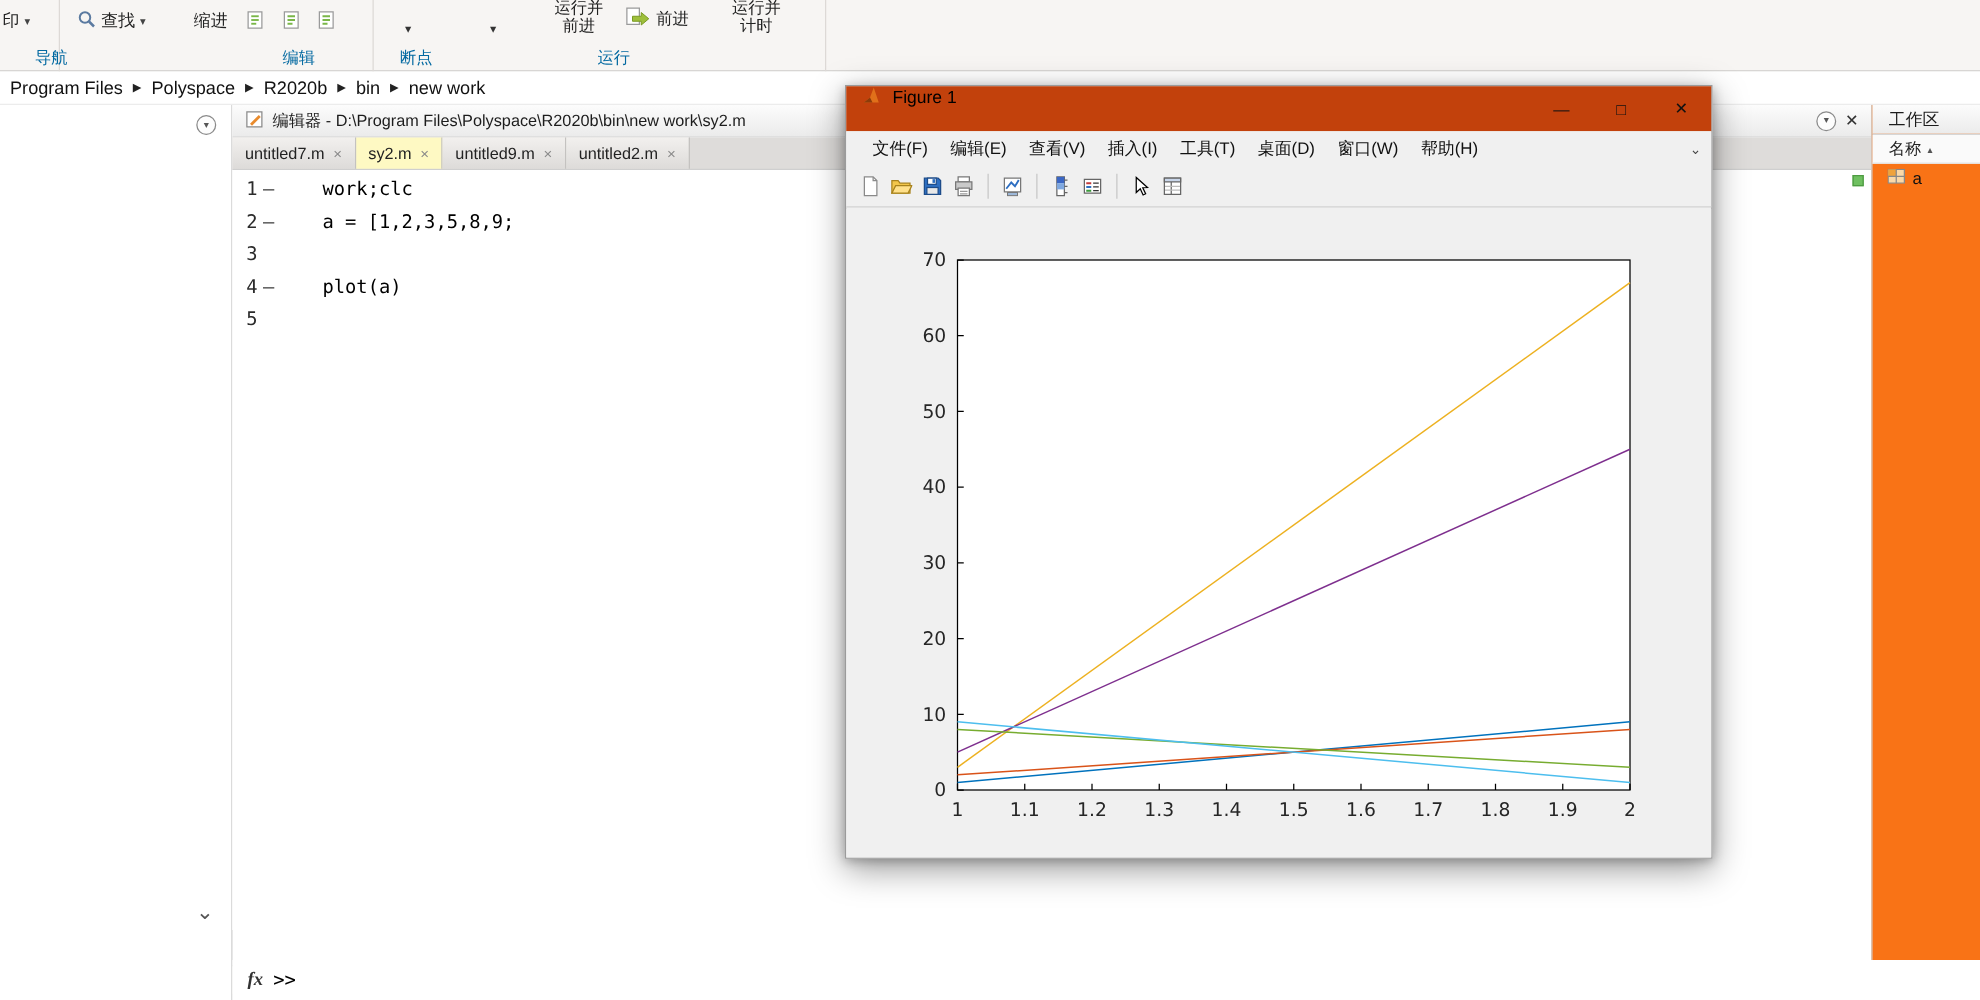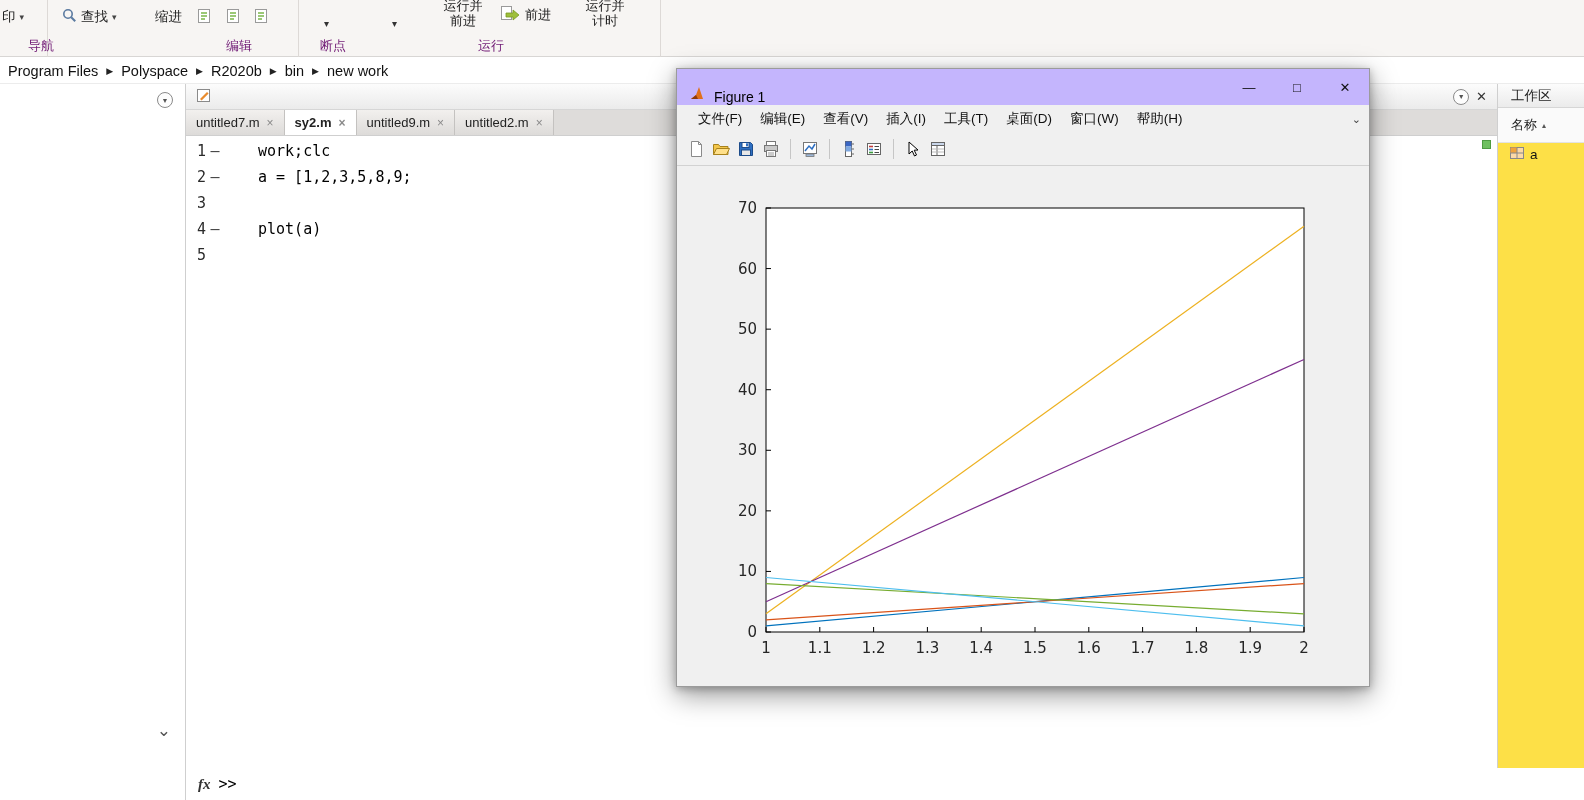--- a/index.html
+++ b/index.html
@@ -4,21 +4,21 @@
 <style>
   *{box-sizing:border-box;margin:0;padding:0}
   html,body{width:1584px;height:800px;overflow:hidden;background:#fff;
     font-family:"Liberation Sans","DejaVu Sans",sans-serif;color:#111;position:relative}
 
   
   .toolstrip{position:absolute;left:0;top:0;width:1584px;height:57px;background:#f7f5f3;border-bottom:1px solid #d8d6d4}
   .vsep{position:absolute;top:0;width:1px;height:57px;background:#ddd9d6}
   .ts-btn{position:absolute;top:8px;display:flex;align-items:center;gap:4px;font-size:13.5px;color:#222;cursor:pointer}
   .dd{font-size:9px;color:#444}
-  .sec{position:absolute;top:37px;font-size:13px;color:#701a75}
+  .sec{position:absolute;top:37px;font-size:13px;color:#0369a1}
   .mini{position:absolute;top:8px;cursor:pointer}
   .big-dd{position:absolute;top:18px;font-size:10px;color:#333;cursor:pointer}
   .two-line{position:absolute;top:-2px;width:46px;text-align:center;font-size:13px;line-height:15px;color:#222;cursor:pointer}
   .adv-btn{position:absolute;top:4px;display:flex;align-items:center;gap:5px;font-size:13px;color:#222;cursor:pointer}
 
   
   .breadcrumb{position:absolute;left:0;top:58px;width:1584px;height:26px;background:#fff;display:flex;align-items:center;padding-left:6px;font-size:14.5px;border-bottom:1px solid #ececec}
   .bc-item{cursor:pointer;padding:0 2px}
   .bc-sep{font-size:9px;color:#222;margin:0 6px}
 
@@ -28,46 +28,46 @@
   .lp-collapse{position:absolute;right:12px;top:8px}
   .lp-chevron{position:absolute;right:14px;top:636px;font-size:17px;color:#555;cursor:pointer}
 
   
   .editor{position:absolute;left:186px;top:84px;width:1311px;height:660px;background:#fff}
   .ed-header{height:26px;background:linear-gradient(#fcfcfc,#ebebeb);border-bottom:1px solid #d6d6d6;display:flex;align-items:center;gap:7px;padding:0 10px;font-size:13px;color:#1c1c1c}
   .ed-header .spacer{margin-left:auto}
   .ed-close{font-size:13px;font-weight:bold;color:#333;cursor:pointer}
   .tab-bar{height:26px;background:#dedcda;display:flex;align-items:stretch;border-bottom:1px solid #cfcfcf}
   .tab{display:flex;align-items:center;gap:7px;padding:0 10px;font-size:13px;color:#222;background:linear-gradient(#f2f0ee,#dddbd9);border-right:1px solid #c4c2c0;cursor:pointer}
-  .tab.active{background:#ffffff;font-weight:bold}
+  .tab.active{background:#fef9c3;font-weight:normal}
   .tab .x{color:#8a8a8a;font-size:12px;cursor:pointer}
   .code-area{position:absolute;left:0;top:52px;right:0;bottom:0;background:#fff;font-family:"DejaVu Sans Mono","Liberation Mono",monospace;font-size:15px;line-height:26px;padding-top:2px}
   .code-line{display:flex}
   .ln{width:20px;text-align:right;color:#2b2b2b}
   .lm{width:18px;text-align:center;color:#444}
   .code{white-space:pre;padding-left:34px;color:#000}
   .lint-ok{position:absolute;right:6px;top:4px;width:9px;height:9px;background:#6fc060;border:1px solid #4e9b42}
 
   
-  .workspace{position:absolute;left:1497px;top:84px;width:87px;height:716px;background:#fde047;border-left:1px solid #cfcfcf}
+  .workspace{position:absolute;left:1497px;top:84px;width:87px;height:716px;background:#f97316;border-left:1px solid #cfcfcf}
   .ws-header{height:24px;background:linear-gradient(#fcfcfc,#ebebeb);border-bottom:1px solid #d6d6d6;display:flex;align-items:center;padding-left:13px;font-size:13.5px;color:#1c1c1c}
-  .ws-colhead{height:35px;display:flex;align-items:center;gap:5px;padding-left:13px;font-size:13px;color:#222;border-bottom:1px solid #e3e3e3;background:#fafafa;cursor:pointer}
+  .ws-colhead{height:23px;display:flex;align-items:center;gap:5px;padding-left:13px;font-size:13px;color:#222;border-bottom:1px solid #e3e3e3;background:#fafafa;cursor:pointer}
   .ws-sort{font-size:8px;color:#555}
   .ws-row{height:22px;display:flex;align-items:center;gap:6px;padding-left:12px;font-size:13.5px;cursor:pointer}
 
   
   .cmd-bar{position:absolute;left:186px;top:772px;width:1311px;height:24px;background:#f3f1ef;border-top:1px solid #cfcfcf;border-bottom:1px solid #e2e0de;display:flex;align-items:center;padding:0 8px 0 14px;font-size:13.5px;color:#1c1c1c}
   .cmd-bar .spacer{margin-left:auto}
   .cmd-prompt{position:absolute;left:186px;top:768px;width:1398px;height:32px;background:#fff;display:flex;align-items:center;gap:8px;padding-left:12px}
   .fx{font-family:"Liberation Serif","DejaVu Serif",serif;font-style:italic;font-weight:bold;font-size:15px;color:#333}
   .prompt{font-family:"DejaVu Sans Mono","Liberation Mono",monospace;font-size:15px;color:#000}
 
   
   .fig-win{position:absolute;left:676px;top:68px;width:694px;height:619px;background:#f0f0f0;border:1px solid #9b9b9b;box-shadow:0 8px 26px rgba(0,0,0,.4),0 2px 8px rgba(0,0,0,.25);z-index:10}
-  .fig-title{height:36px;background:#c4b5fd;display:flex;align-items:flex-end;padding-left:12px}
+  .fig-title{height:36px;background:#c2410c;display:flex;align-items:flex-start;padding-left:12px}
   .fig-title-text{font-size:14px;margin-left:9px;color:#000}
   .win-controls{margin-left:auto;display:flex;height:100%}
   .win-btn{width:48px;display:flex;align-items:center;justify-content:center;font-size:13px;color:#111;cursor:pointer}
   .fig-menu{height:28px;background:#f0f0f0;display:flex;align-items:center;padding-left:12px}
   .menu-item{padding:0 9px;font-size:13.5px;color:#111;cursor:pointer}
   .menu-overflow{margin-left:auto;padding-right:8px;font-size:11px;color:#444;cursor:pointer}
   .fig-toolbar{height:33px;background:#f0f0f0;border-bottom:1px solid #d2d2d2;display:flex;align-items:center;gap:7px;padding-left:10px}
   .tb-icon{cursor:pointer;display:inline-flex}
   .tb-sep{width:1px;height:20px;background:#c6c6c6;margin:0 3px}
   .fig-body{position:absolute;left:0;top:98px;right:0;bottom:0;background:#f0f0f0}
@@ -153,20 +153,21 @@
     </span>
   <span class="lp-chevron">⌄</span>
 </div>
 
 <div class="editor">
   <div class="ed-header">
     <span><svg width="15" height="15" viewBox="0 0 15 15">
           <rect x="1.5" y="1.5" width="12" height="12" fill="#fff" stroke="#8a8a8a"></rect>
           <path d="M4 11 L11 4 l1.6 1.6 L5.6 12.6 z" fill="#e98b2d"></path>
         </svg></span>
+    <span>编辑器 - D:\Program Files\Polyspace\R2020b\bin\new work\sy2.m</span>
     <span class="spacer"></span>
     <span class="circ">
         <span>▼</span>
       </span>
     <span class="ed-close">✕</span>
   </div>
   <div class="tab-bar">
     <div class="tab">
       <span>untitled7.m</span>
       <span class="x">×</span>

